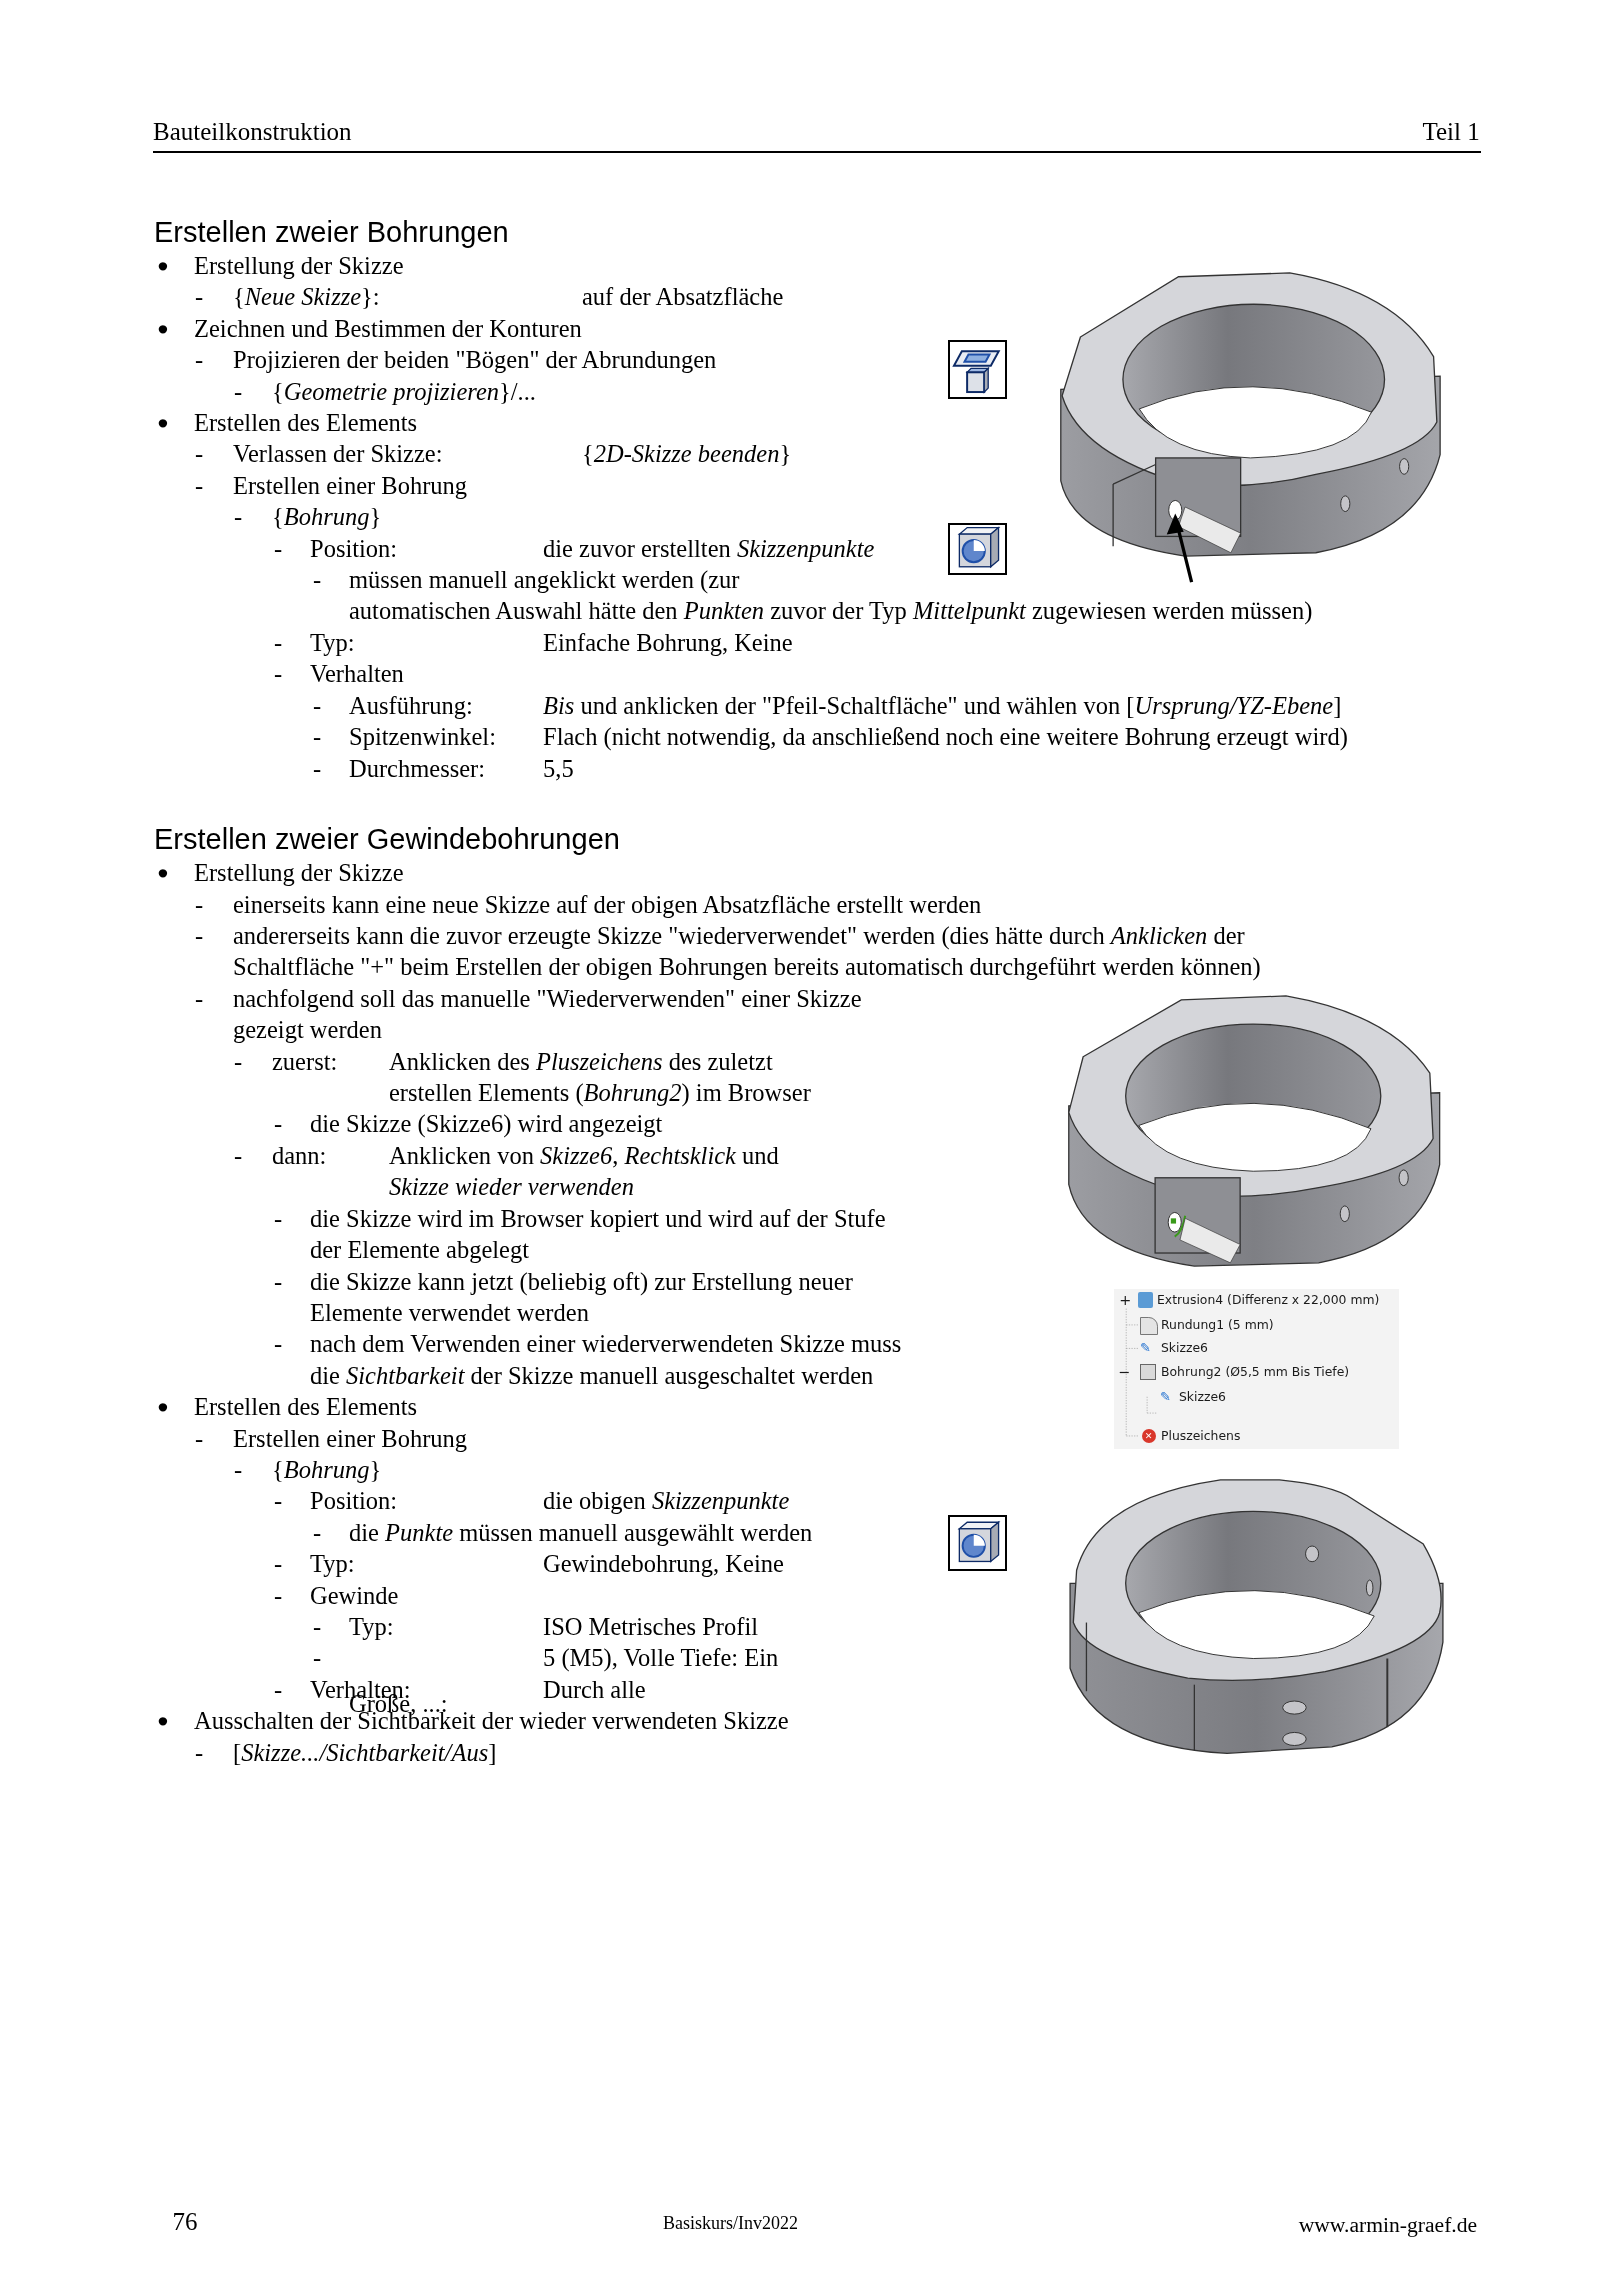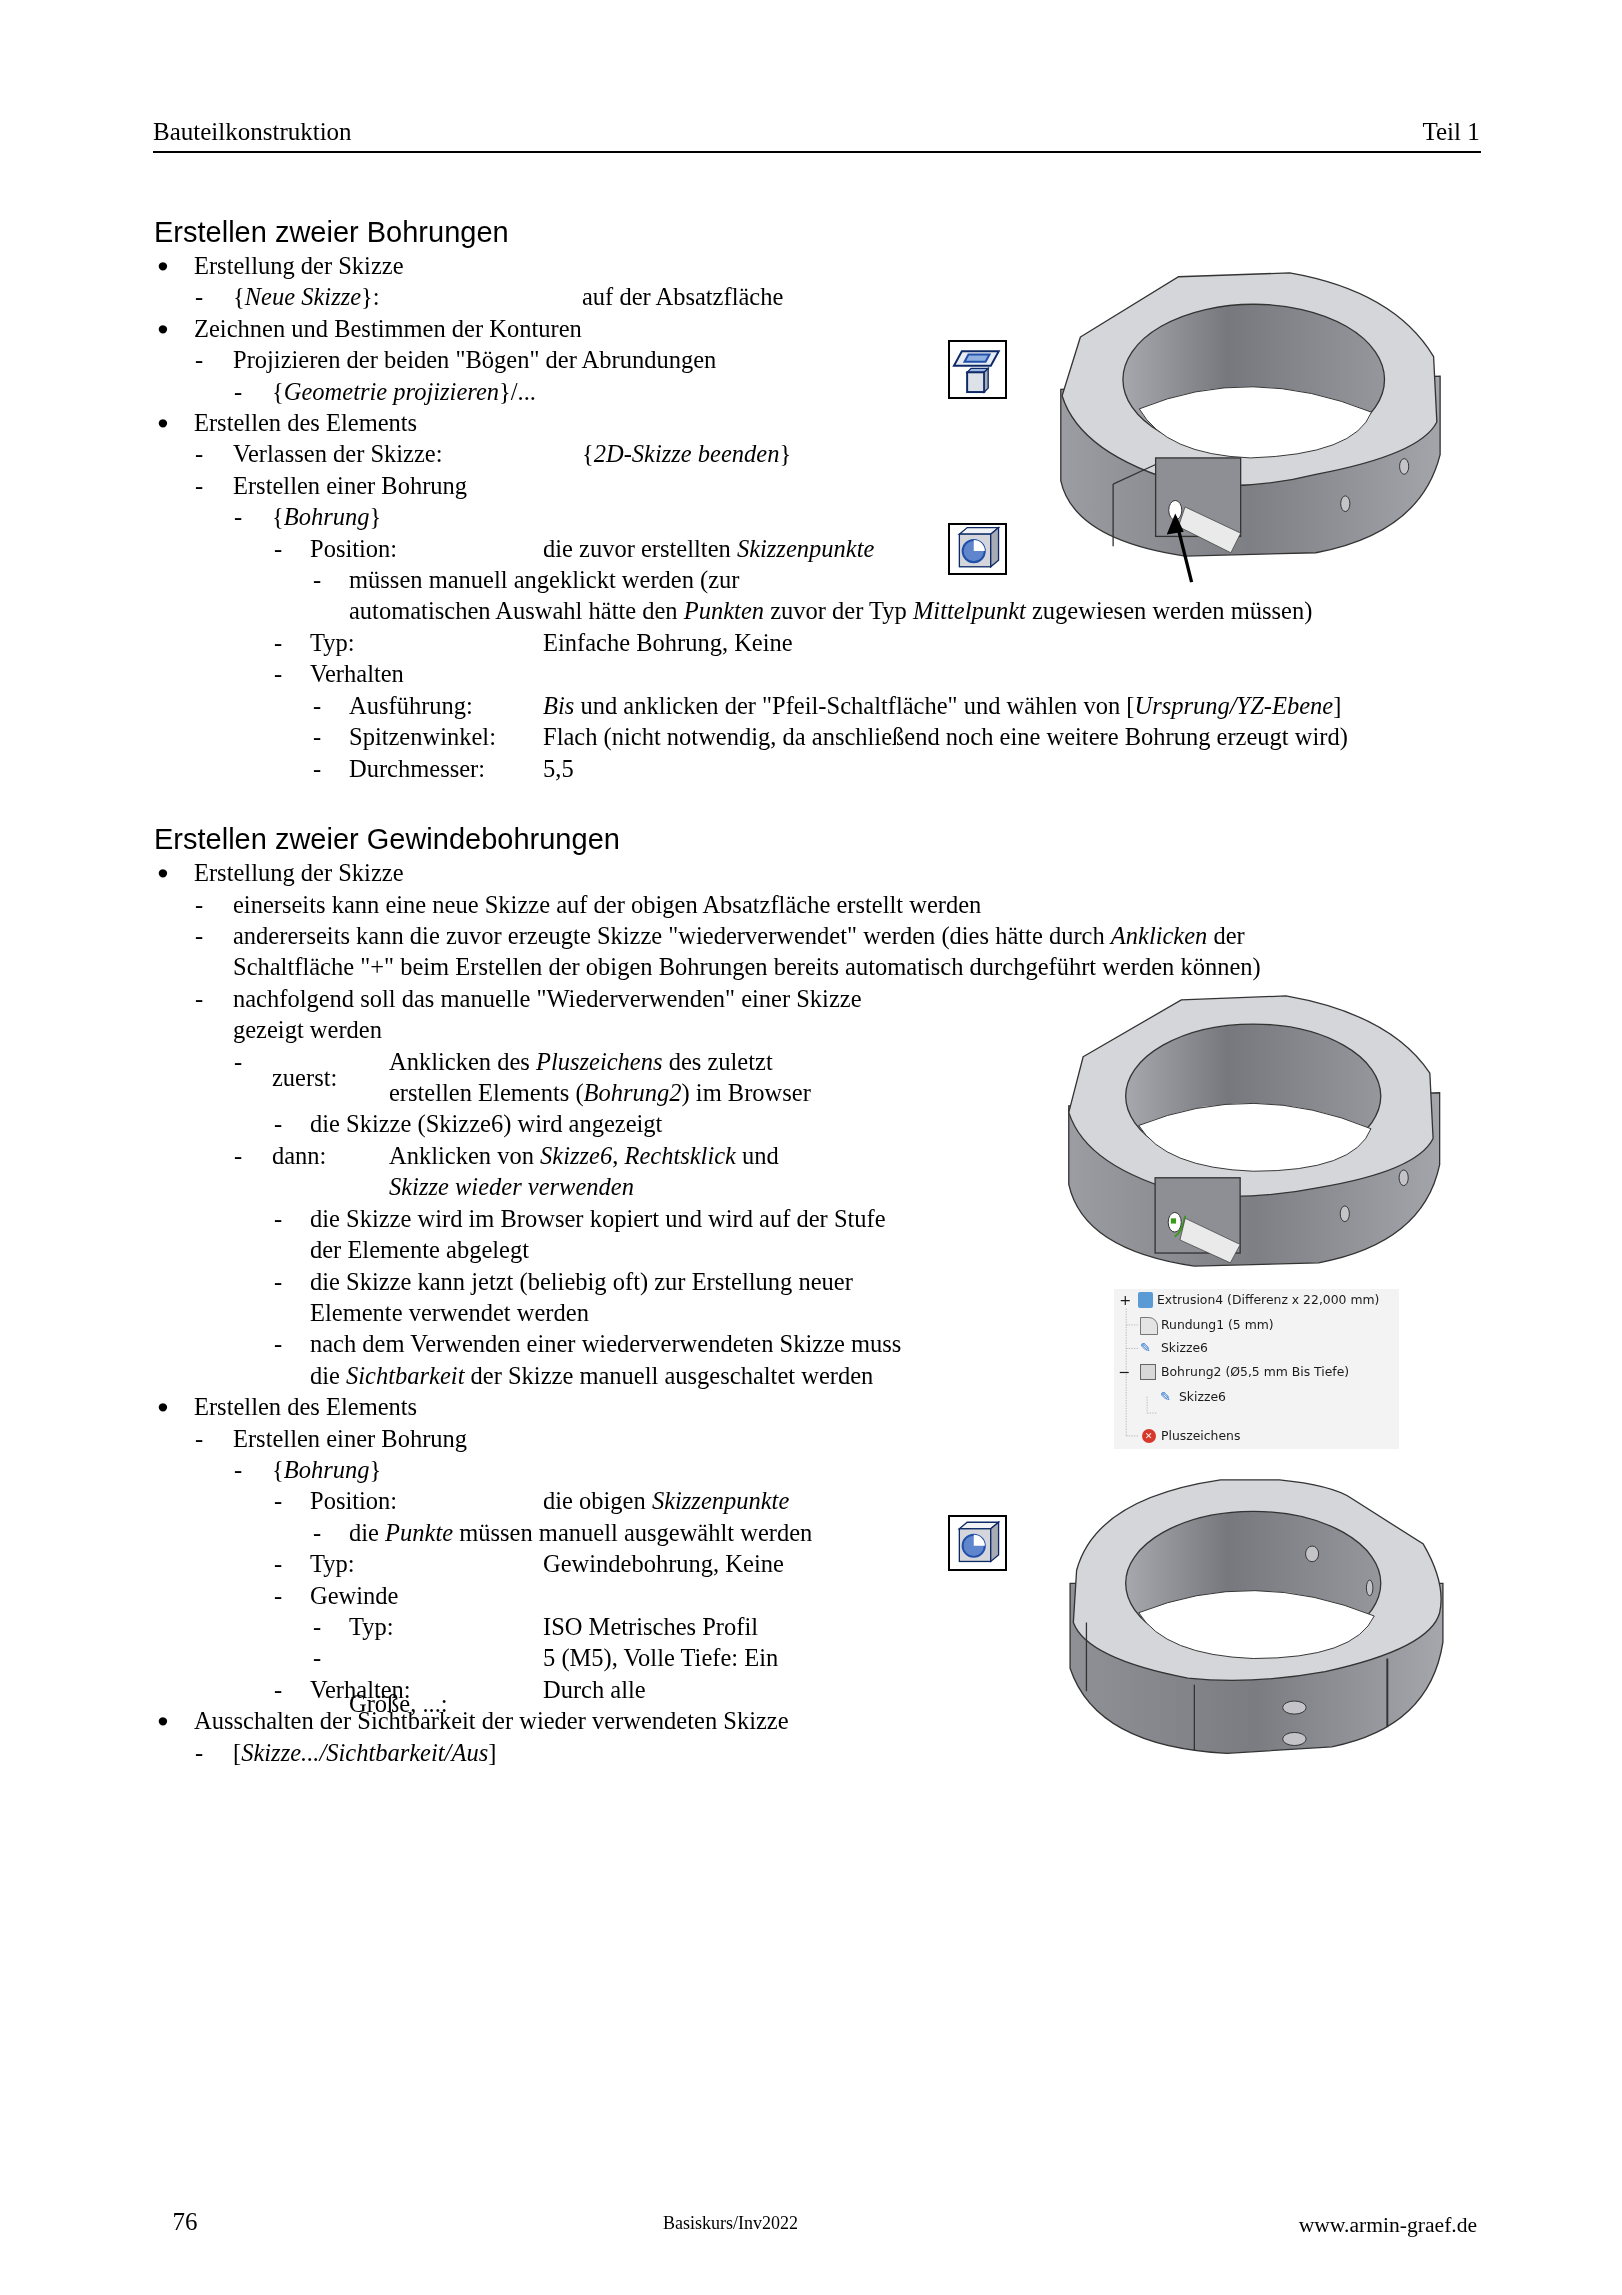--- a/index.html
+++ b/index.html
@@ -158,21 +158,21 @@
 
 <span class="dash" style="left:195px; top:920px;">-</span>
 <div class="line" style="left:233px; top:920px;"><span>andererseits kann die zuvor erzeugte Skizze "wiederverwendet" werden (dies hätte durch </span><i>Anklicken</i><span> der</span></div>
 <div class="line" style="left:233px; top:951px;">Schaltfläche "+" beim Erstellen der obigen Bohrungen bereits automatisch durchgeführt werden können)</div>
 
 <span class="dash" style="left:195px; top:983px;">-</span>
 <div class="line" style="left:233px; top:983px;">nachfolgend soll das manuelle "Wiederverwenden" einer Skizze</div>
 <div class="line" style="left:233px; top:1014px;">gezeigt werden</div>
 
 <span class="dash" style="left:234px; top:1046px;">-</span>
-<div class="line" style="left:272px; top:1046px;margin-top:16px;">zuerst:</div>
+<div class="line" style="left:272px; top:1046px;">zuerst:</div>
 <div class="line" style="left:389px; top:1046px;"><span>Anklicken des </span><i>Pluszeichens</i><span> des zuletzt</span></div>
 <div class="line" style="left:389px; top:1077px;text-align:right;"><span>erstellen Elements (</span><i>Bohrung2</i><span>) im Browser</span></div>
 
 <span class="dash" style="left:274px; top:1108px;">-</span>
 <div class="line" style="left:310px; top:1108px;">die Skizze (Skizze6) wird angezeigt</div>
 
 <span class="dash" style="left:234px; top:1140px;">-</span>
 <div class="line" style="left:272px; top:1140px;">dann:</div>
 <div class="line" style="left:389px; top:1140px;"><span>Anklicken von </span><i>Skizze6</i><span>, </span><i>Rechtsklick</i><span> und</span></div>
 <div class="line" style="left:389px; top:1171px;"><i>Skizze wieder verwenden</i></div>

